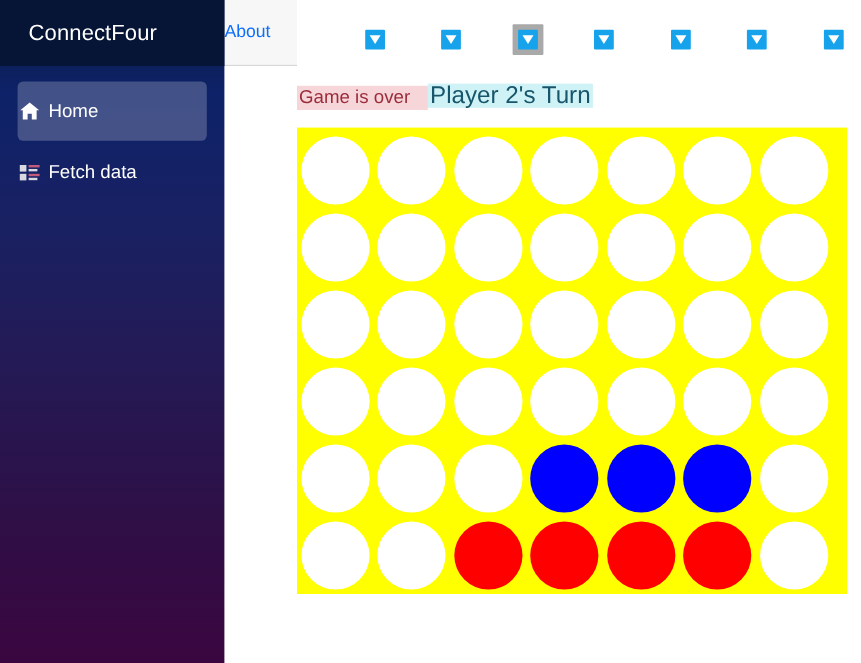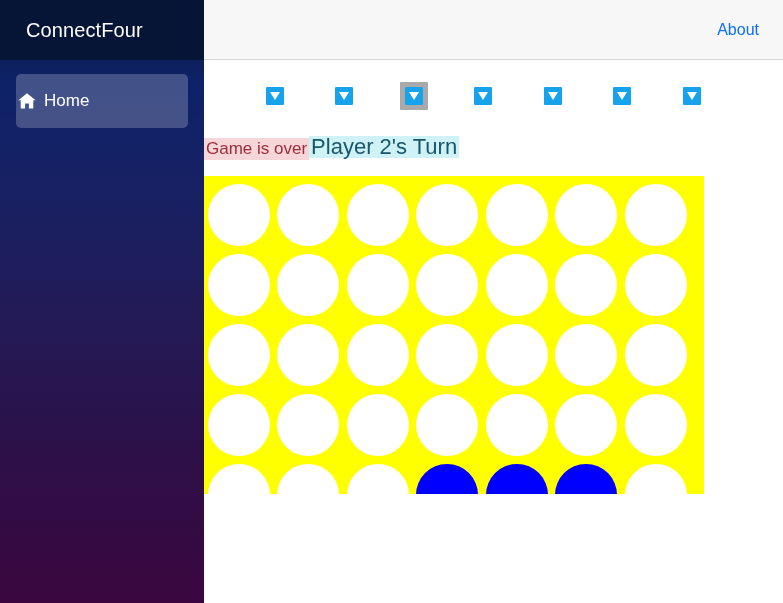--- a/index.html
+++ b/index.html
@@ -74,23 +74,23 @@
     display: flex;
     align-items: center;
     justify-content: center;
     flex: 0 0 22px;
   }
   .nav-icon svg { display: block; }
 
   
   .main {
     flex: 1 1 auto;
-    height: 494px;
-    display: flex;
-    flex-direction: column;
+    height: 603px;
+    display: flex;
+    flex-direction: row;
     background: #ffffff;
     min-width: 0;
     position: relative;
   }
   .topbar {
     height: 60px;
     flex: 0 0 60px;
     background: #f7f7f7;
     border-bottom: 1px solid #d6d6d6;
     display: flex;
@@ -164,21 +164,21 @@
     top: 76px;
     display: flex;
     align-items: baseline;
     white-space: nowrap;
   }
   .status-over {
     background: #f7d6da;
     color: #9b2c3a;
     font-size: 17px;
     line-height: 22px;
-    padding: 0 2px 0 2px;
+    padding: 0 16px 0 2px;
   }
   .status-turn {
     background: #cff2f7;
     color: #17566b;
     font-size: 22px;
     line-height: 22px;
     padding: 0 2px 0 2px;
   }
 
   
@@ -227,20 +227,33 @@
       <div class="nav-item active">
         <span class="nav-icon">
           <svg width="22" height="22" viewBox="0 0 22 22" aria-hidden="true">
             <path d="M11 3.2 2.4 10.2h2.3v8.4h4.4v-5.1h3.8v5.1h4.4v-8.4h2.3z" fill="#ffffff"></path>
           </svg>
         </span>
         <span class="nav-label">Home</span>
       </div>
 
 
+      <div class="nav-item">
+        <span class="nav-icon">
+          <svg width="22" height="22" viewBox="0 0 22 22" aria-hidden="true">
+            <rect x="2" y="4" width="6" height="6" fill="#d9d9e2"></rect>
+            <rect x="2" y="12" width="6" height="6" fill="#d9d9e2"></rect>
+            <rect x="10" y="4" width="10" height="2.2" fill="#c25b7a"></rect>
+            <rect x="10" y="7.6" width="8" height="2.2" fill="#d9d9e2"></rect>
+            <rect x="10" y="12" width="10" height="2.2" fill="#c25b7a"></rect>
+            <rect x="10" y="15.6" width="8" height="2.2" fill="#d9d9e2"></rect>
+          </svg>
+        </span>
+        <span class="nav-label">Fetch data</span>
+      </div>
 
     </nav>
   </div>
 
   <div class="main">
 
     <div class="topbar">
       <a class="about-link" href="#">About</a>
     </div>
 

